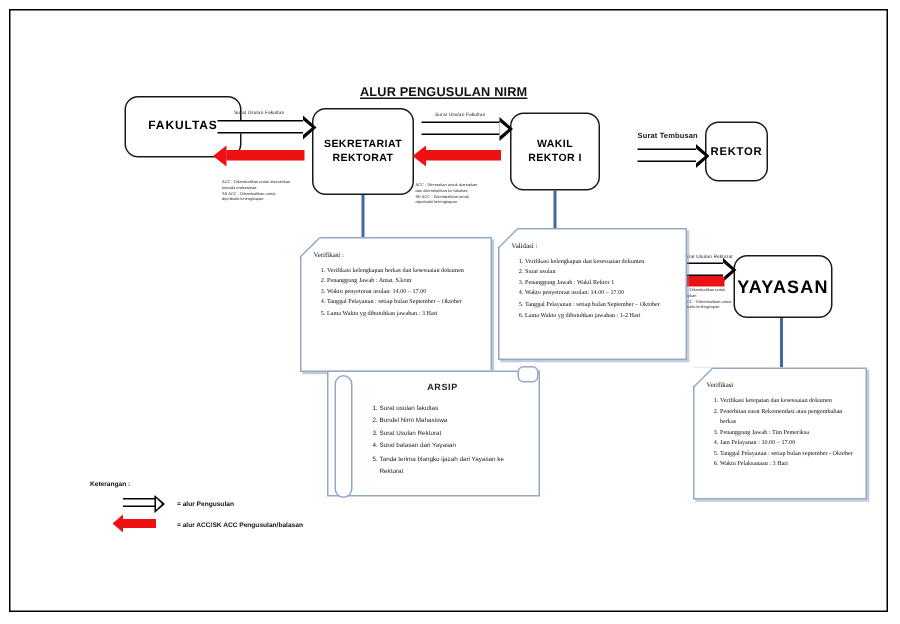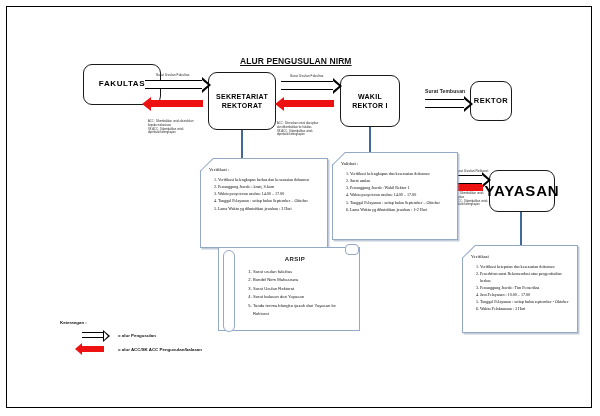--- a/index.html
+++ b/index.html
@@ -52,21 +52,21 @@
     align-items: center;
     justify-content: center;
     text-align: center;
     line-height: 1.35;
     box-sizing: border-box;
   }
   #ent-fakultas { left: 63px;  top: 64px;  width: 78px; height: 41px; font-size: 8px; letter-spacing: 0.6px; margin-left: 20px;}
   #ent-sekretariat { left: 208px; top: 72px; width: 68px; height: 58px; font-size: 7px; letter-spacing: 0.3px;}
   #ent-wakil { left: 340px; top: 75px; width: 60px; height: 52px; font-size: 7px; letter-spacing: 0.3px;}
   #ent-rektor { left: 470px; top: 81px; width: 42px; height: 40px; font-size: 7.5px; letter-spacing: 0.5px;}
-  #ent-yayasan { left: 489px; top: 170px; width: 66px; height: 42px; font-size: 15px; letter-spacing: 0.8px;}
+  #ent-yayasan { left: 489px; top: 170px; width: 66px; height: 42px; font-size: 12px; letter-spacing: 0.8px;}
 
   
   .arrow-white {
     position: absolute;
     height: 9px;
     background: #ffffff;
     border-top: 1.3px solid #000;
     border-bottom: 1.3px solid #000;
     box-sizing: border-box;
   }

